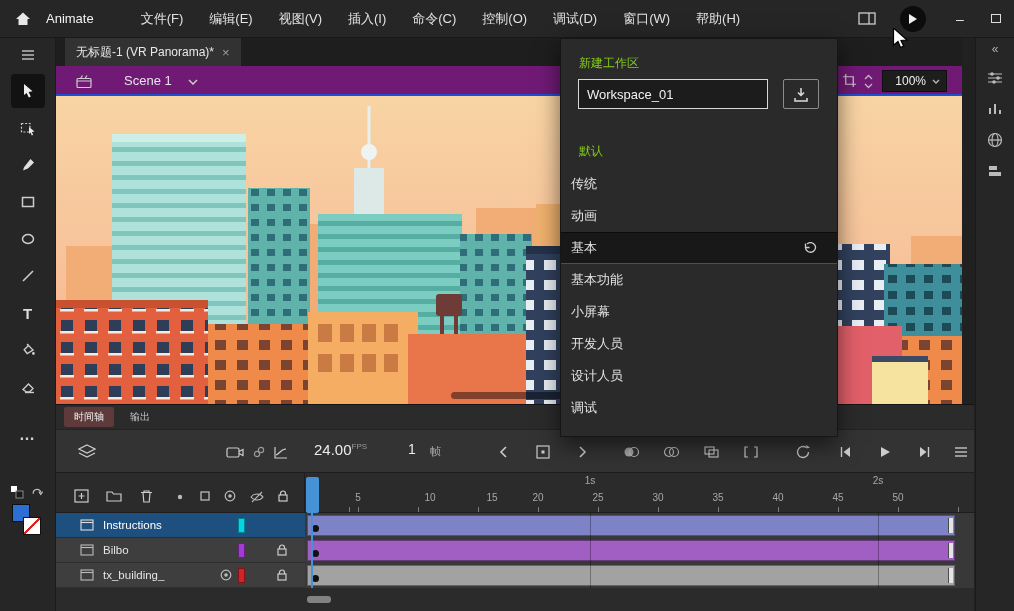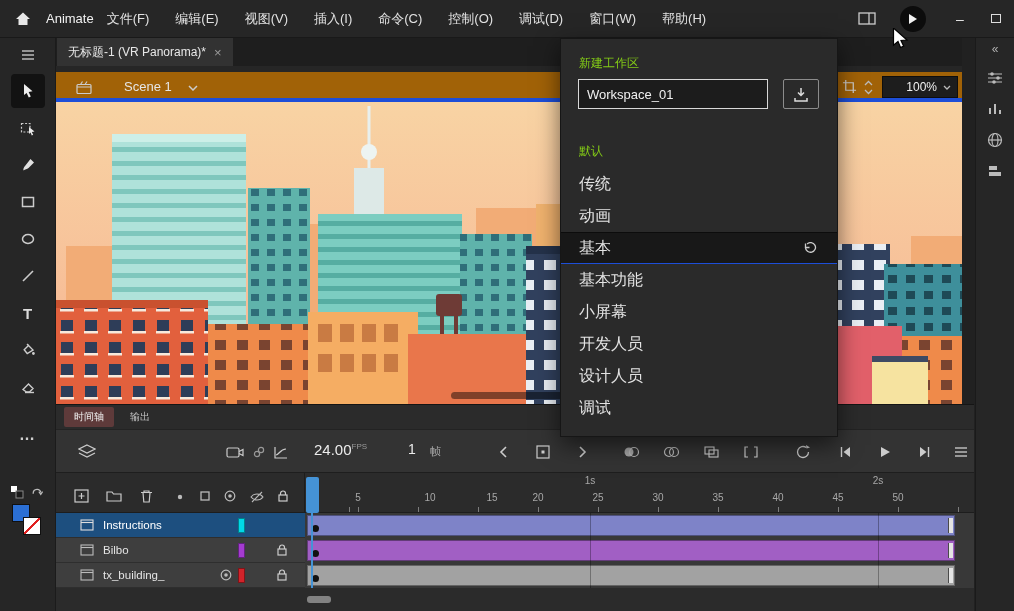--- a/index.html
+++ b/index.html
@@ -7,41 +7,41 @@
     font-family:"Liberation Sans","DejaVu Sans",sans-serif;color:#ddd}
   #app{position:relative;width:1014px;height:611px}
   .abs{position:absolute}
   svg{display:block}
   .cic{display:flex;align-items:center;justify-content:center}
 
   
   #menubar{left:0;top:0;width:1014px;height:38px;background:#262626;border-bottom:1px solid #191919;
     display:flex;align-items:center;z-index:40}
   .home-btn{width:46px;height:38px}
-  .app-name{font-size:13px;color:#f2f2f2;}
+  .app-name{font-size:13px;color:#f2f2f2;margin-right:34px}
   .menu-item{padding:0 13px;font-size:13px;color:#e2e2e2;line-height:38px;white-space:nowrap}
   .mb-right{margin-left:auto;display:flex;align-items:center}
   .layout-btn{width:34px;height:28px}
   .play-circle{width:26px;height:26px;border-radius:50%;background:#0c0c0c;margin:0 16px}
   .win-btn{width:36px;height:38px;font-size:14px;color:#e0e0e0}
   .maxbox{width:10px;height:9px;border:1.4px solid #ddd;display:inline-block}
 
   
   #tabbar{left:56px;top:38px;width:906px;height:28px;background:#1e1e1e;display:flex;align-items:stretch;z-index:3}
-  .doc-tab{display:flex;align-items:center;gap:8px;background:#323232;padding:0 11px;font-size:12px;color:#e8e8e8;margin-left:1px}
+  .doc-tab{display:flex;align-items:center;gap:8px;background:#323232;padding:0 11px;font-size:12px;color:#e8e8e8;margin-left:9px}
   .tab-close{color:#9a9a9a;font-size:13px}
 
   
-  #stagebar{left:56px;top:72px;width:906px;height:30px;background:#a16207;border-bottom:4px solid #1d4ed8;z-index:3}
+  #stagebar{left:56px;top:66px;width:906px;height:30px;background:#701a75;border-bottom:2px solid #1d4ed8;z-index:3}
   .scene-ic{position:absolute;left:20px;top:8px}
   .scene-name{position:absolute;left:68px;top:7px;font-size:13px;color:#e6e6e6}
   .scene-chev{position:absolute;left:132px;top:13px}
   .crop-btn{position:absolute;left:786px;top:7px}
   .stepper{position:absolute;left:808px;top:8px}
-  .zoom-box{position:absolute;left:826px;top:4px;width:76px;height:22px;background:#1d1d1d;border:1px solid #0e0e0e;
+  .zoom-box{position:absolute;left:826px;top:4px;width:65px;height:22px;background:#1d1d1d;border:1px solid #0e0e0e;
     display:flex;align-items:center;padding:0 6px;font-size:12px;color:#f0f0f0}
   .zoom-box .zv{flex:1;text-align:right;margin-right:6px}
 
   
   #toolstrip{left:0;top:38px;width:56px;height:573px;background:#262626;border-right:1px solid #1b1b1b;z-index:30}
   .strip-menu{width:34px;height:26px;margin:4px auto 6px}
   .tool{width:34px;height:34px;margin:3px auto;border-radius:4px}
   .tool.selected{background:#121212}
   .tool-t{font-size:15px;font-weight:bold;color:#dcdcdc}
   .more-dots{font-size:16px;font-weight:bold;color:#cfcfcf;letter-spacing:1px}
@@ -97,21 +97,21 @@
   .ph-line{position:absolute;left:255px;top:108px;width:2px;height:75px;background:#4593d6;z-index:6}
 
   
   #ws-menu{left:560px;top:38px;width:278px;height:399px;background:#2a2a2a;border:1px solid #161616;
     box-shadow:0 8px 22px rgba(0,0,0,.55);z-index:100}
   .ws-label{position:absolute;left:18px;font-size:12px;color:#84cc16}
   .ws-input{position:absolute;left:17px;top:40px;width:190px;height:30px;background:#1c1c1c;border:1px solid #d8d8d8;
     color:#f0f0f0;font-size:13px;padding:0 8px;font-family:inherit}
   .ws-save{position:absolute;left:222px;top:40px;width:36px;height:30px;border:1px solid #8c8c8c;border-radius:2px}
   .ws-list{position:absolute;left:0;top:129px;width:276px}
-  .ws-item{height:32px;display:flex;align-items:center;padding-left:18px;font-size:16px;color:#e3e3e3;position:relative}
+  .ws-item{height:32px;display:flex;align-items:center;padding-left:10px;font-size:13px;color:#e3e3e3;position:relative}
   .ws-item.active{background:#181818;border-top:1px solid #0c0c0c;border-bottom:1px solid #1d4ed8}
   .ws-reset{position:absolute;right:20px;top:9px}
 
   #cursor{left:892px;top:28px;z-index:300}
 </style>
 </head>
 <body>
 
 <div id="app">
 

